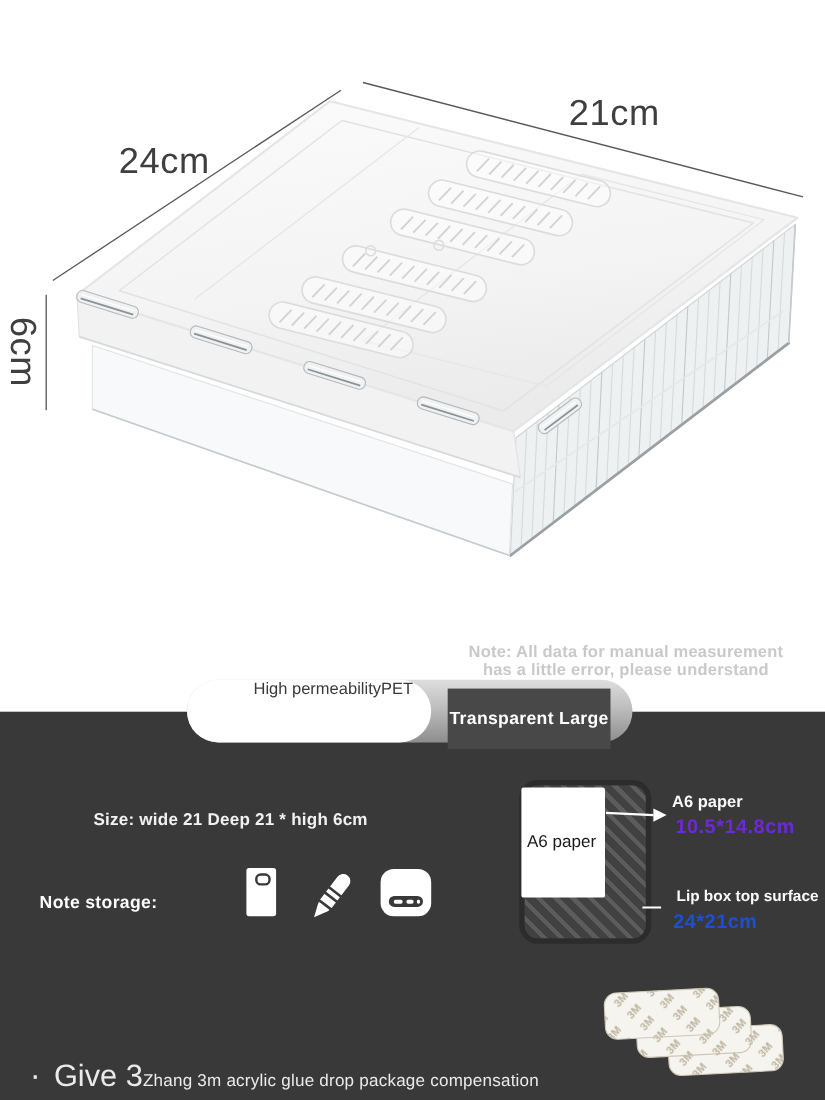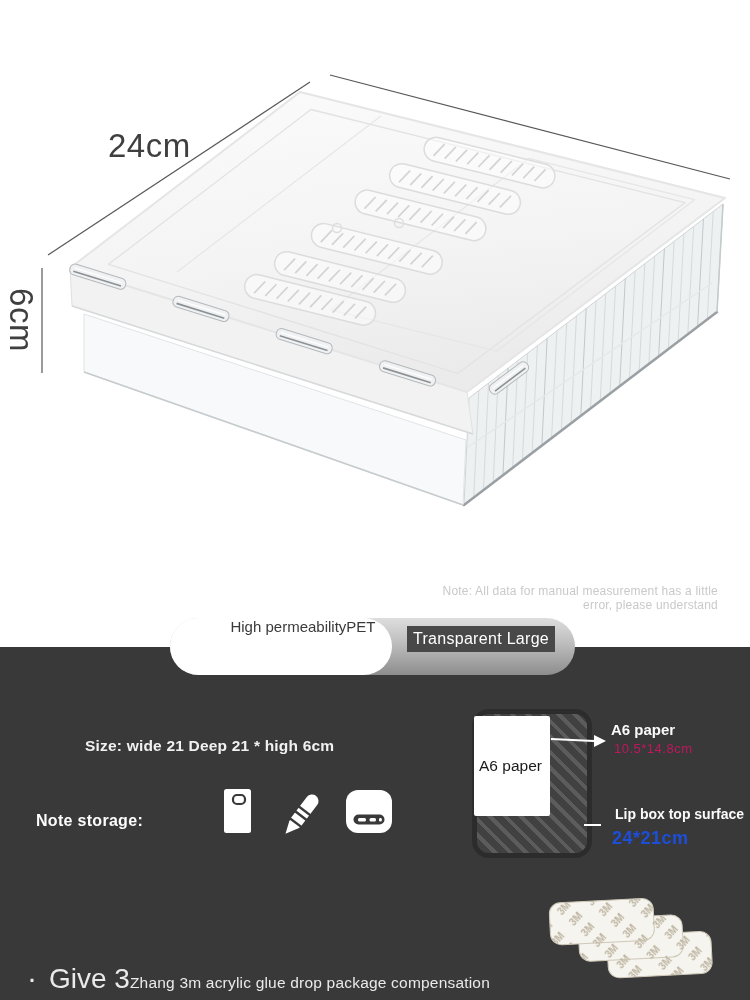--- a/index.html
+++ b/index.html
@@ -5,45 +5,45 @@
   html,body{margin:0;padding:0;}
   .page{position:relative;width:750px;height:1000px;background:#ffffff;overflow:hidden;
         font-family:"Liberation Sans","DejaVu Sans",sans-serif;}
   
   .photo-section{position:absolute;left:0;top:0;width:750px;height:647px;background:#fff;}
   #product-art{position:absolute;left:0;top:0;}
   .dim{position:absolute;color:#3f3f3f;font-size:33px;letter-spacing:.5px;}
   .dim-w{left:108px;top:127px;}
   .dim-d{left:517px;top:84px;}
   .dim-h{left:-14px;top:302px;width:72px;height:36px;text-align:center;transform:rotate(90deg);}
-  .note{position:absolute;left:420px;top:584px;width:298px;text-align:right;
-        font-size:12px;color:#c9c9c9;letter-spacing:.2px;}
+  .note{position:absolute;left:420px;top:584px;width:298px;text-align:center;
+        font-size:15px;color:#c9c9c9;letter-spacing:.2px;font-weight:bold;}
   
   .info-section{position:absolute;left:0;top:647px;width:750px;height:353px;background:#393939;}
   .pill{position:absolute;left:170px;top:618px;width:405px;height:57px;border-radius:29px;
         background:linear-gradient(180deg,#dedede 0%,#bdbdbd 45%,#8d8d8d 100%);z-index:3;}
   .pill-white{position:absolute;left:0;top:0;width:222px;height:57px;background:#ffffff;border-radius:29px;
         display:flex;flex-direction:row;justify-content:center;padding-left:44px;box-sizing:border-box;
         color:#3a3a3a;font-size:15px;line-height:18px;}
-  .badge{position:absolute;left:237px;top:8px;width:148px;height:26px;background:#484848;color:#fff;
-        font-size:16px;font-weight:400;display:flex;align-items:center;justify-content:center;letter-spacing:.3px;}
+  .badge{position:absolute;left:237px;top:8px;width:148px;height:55px;background:#484848;color:#fff;
+        font-size:16px;font-weight:700;display:flex;align-items:center;justify-content:center;letter-spacing:.3px;}
   .size-line{position:absolute;left:85px;top:737px;font-size:15.5px;font-weight:600;color:#f1f1f1;letter-spacing:.2px;}
   .storage-label{position:absolute;left:36px;top:812px;font-size:16px;font-weight:600;color:#fdfdfd;letter-spacing:.3px;}
   .storage-icons{position:absolute;left:210px;top:784px;}
   .storage-caption{position:absolute;left:151px;top:841px;width:240px;text-align:center;
         font-size:11.5px;color:#ececec;}
   
   .a6-box{position:absolute;left:477px;top:714px;width:110px;height:139px;border-radius:12px;
         background:repeating-linear-gradient(45deg,#5c5c5c 0 4px,#414141 4px 11px);
         box-shadow:0 0 0 5px rgba(20,20,20,.35);}
   .a6-paper{position:absolute;left:474px;top:716px;width:76px;height:100px;background:#ffffff;border-radius:2px;
         display:flex;align-items:center;padding-left:5px;box-sizing:border-box;color:#1b1b1b;font-size:15.5px;}
   .a6-callouts{position:absolute;left:545px;top:726px;}
   .a6-t1{position:absolute;left:611px;top:721px;font-size:15px;font-weight:bold;color:#fafafa;}
-  .a6-t2{position:absolute;left:614px;top:741px;font-size:13px;font-weight:normal;color:#be185d;letter-spacing:.5px;}
+  .a6-t2{position:absolute;left:614px;top:741px;font-size:18px;font-weight:bold;color:#6d28d9;letter-spacing:.5px;}
   .a6-t3{position:absolute;left:603px;top:806px;font-size:14px;font-weight:600;color:#fafafa;padding-left:12px;}
   .a6-t4{position:absolute;left:612px;top:828px;font-size:18px;font-weight:bold;color:#1d4ed8;letter-spacing:.5px;}
   
   .promo{position:absolute;left:27px;top:926px;display:flex;align-items:baseline;color:#eaeaea;}
   .promo-bullet{font-size:30px;margin-right:12px;}
   .promo-big{font-size:28px;}
   .promo-small{font-size:15.5px;letter-spacing:.2px;margin-top:48px;}
   .strips{position:absolute;left:543px;top:893px;}
 </style>
 </head>
@@ -200,20 +200,21 @@
         <g transform="translate(509,378) rotate(-37)">
           <rect x="-23" y="-5.5" width="46" height="11" rx="5" fill="#eff1f2" stroke="#b4b9bc" stroke-width="1"></rect>
           <line x1="-19" y1="2" x2="19" y2="2" stroke="#8b9195" stroke-width="1.6"></line>
           <line x1="-19" y1="-1.5" x2="19" y2="-1.5" stroke="#ffffff" stroke-width="1.2"></line>
         </g>
         <line x1="48" y1="255" x2="310" y2="82" stroke="#58585a" stroke-width="1.2"></line>
         <line x1="330" y1="75" x2="730" y2="179" stroke="#58585a" stroke-width="1.2"></line>
         <line x1="42" y1="268" x2="42" y2="373" stroke="#58585a" stroke-width="1.2"></line>
       </svg>
     <div class="dim dim-w">24cm</div>
+    <div class="dim dim-d">21cm</div>
     <div class="dim dim-h">6cm</div>
     <div class="note">Note: All data for manual measurement has a little error, please understand</div>
   </div>
 
   <div class="info-section"></div>
 
   <div class="pill">
     <div class="pill-white">
       <span>High permeability</span>
       <span>PET</span>

